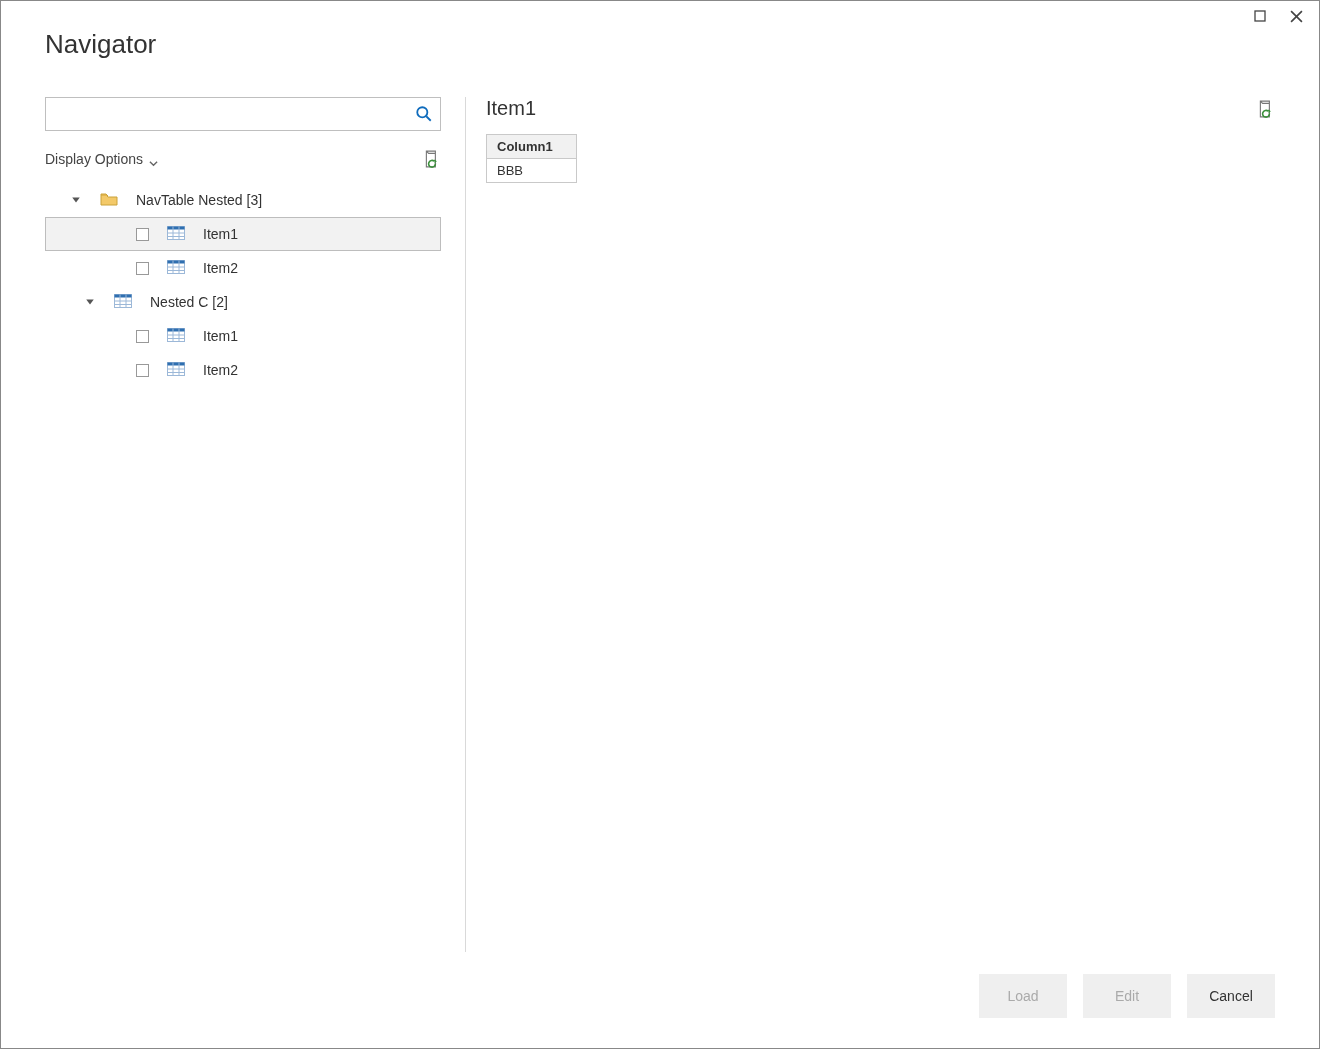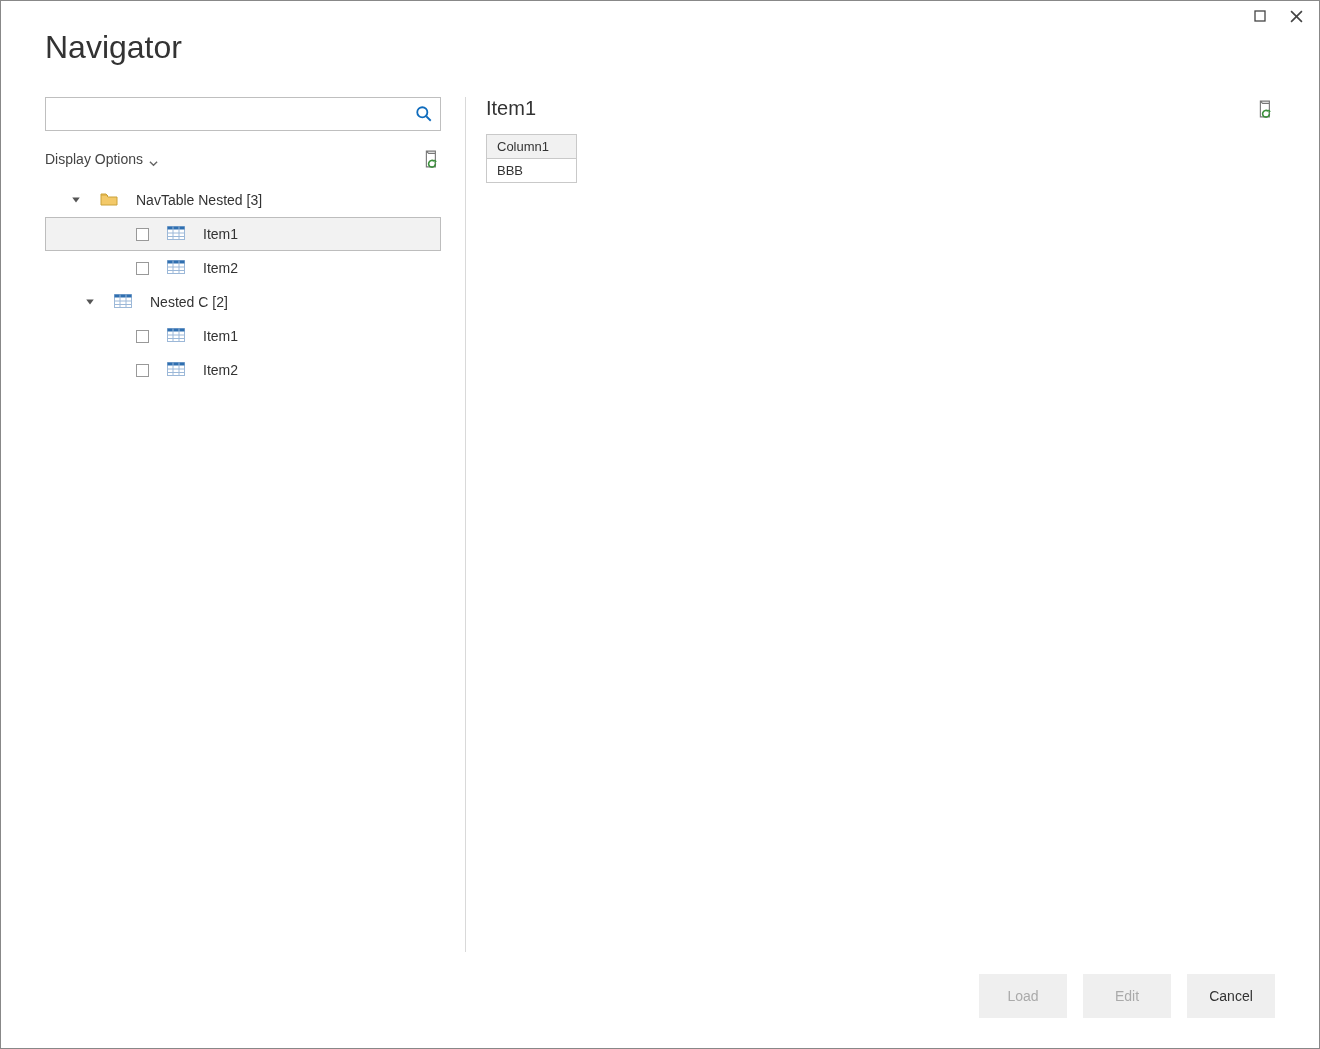--- a/index.html
+++ b/index.html
@@ -24,21 +24,21 @@
   .titlebar .win-btn {
     width: 18px; height: 18px;
     display: flex; align-items: center; justify-content: center;
     color: #444;
     cursor: pointer;
   }
   .dialog-title {
     position: absolute;
     top: 28px;
     left: 44px;
-    font-size: 32px;
+    font-size: 26px;
     font-weight: 300;
     color: #333;
   }
   .content-area {
     position: absolute;
     top: 96px;
     left: 44px;
     right: 44px;
     bottom: 96px;
     display: flex;
@@ -151,21 +151,21 @@
     font-size: 13px;
   }
   .preview-table th, .preview-table td {
     border: 1px solid #c9c9c9;
     padding: 4px 10px;
     text-align: left;
     min-width: 90px;
   }
   .preview-table th {
     background: #f1f1f1;
-    font-weight: 400;
+    font-weight: 700;
   }
   .footer {
     position: absolute;
     bottom: 30px;
     right: 44px;
     display: flex;
     gap: 16px;
   }
   .btn {
     min-width: 88px;

